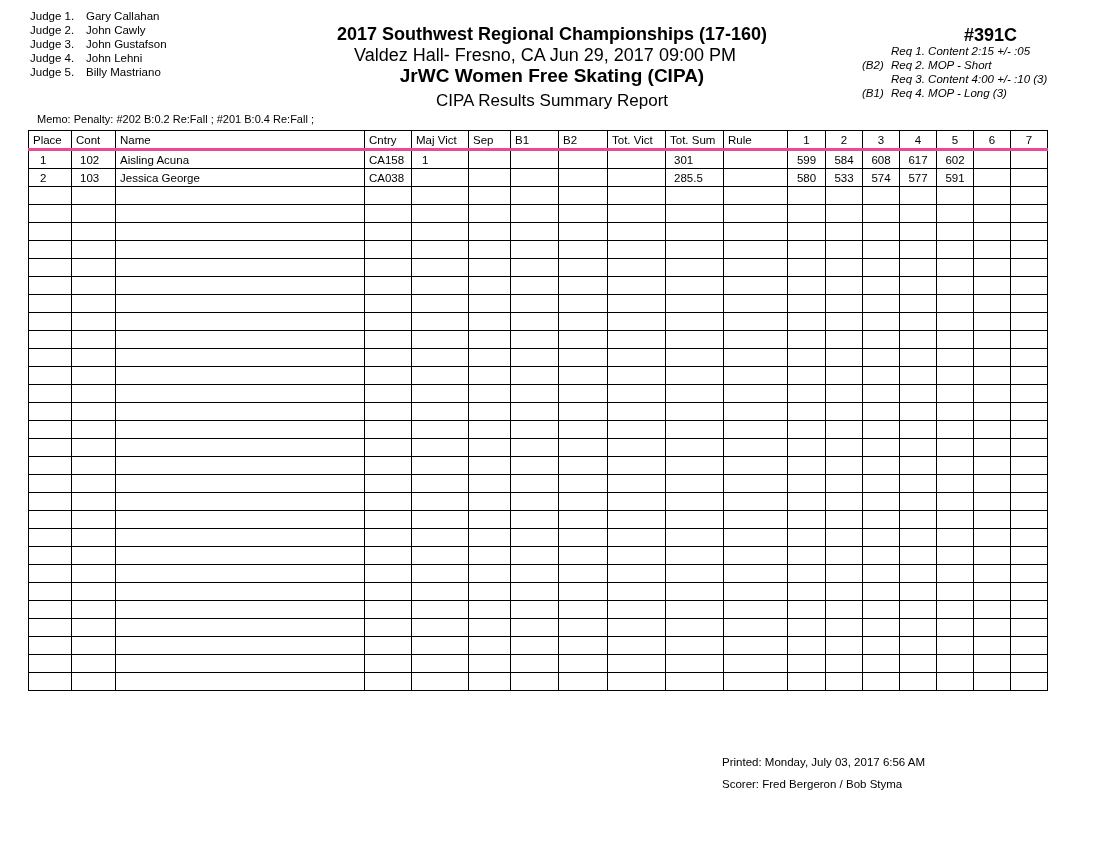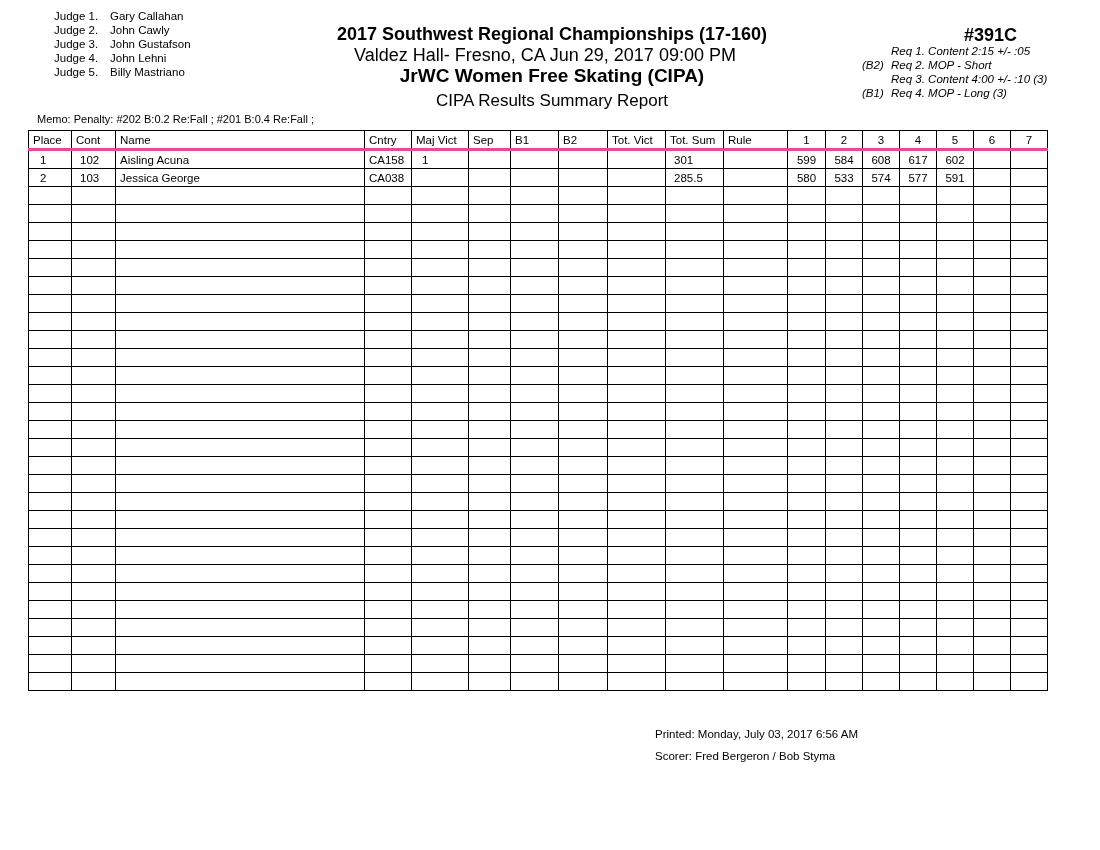--- a/index.html
+++ b/index.html
@@ -1,37 +1,37 @@
 <!DOCTYPE html>
 <html><head>
 <meta charset="utf-8">
 <style>
   html, body { margin:0; padding:0; background:#fff; }
   body { width:1100px; height:850px; position:relative; overflow:hidden;
          font-family:"Liberation Sans", sans-serif; color:#000; }
   .abs { position:absolute; white-space:nowrap; }
   .judges { left:30px; top:9px; font-size:11.5px; line-height:14px; }
-  .judges .jl { display:flex;margin-left:24px; }
+  .judges .jl { display:flex; }
   .judges .jn { width:56px; }
   .title1 { left:0; width:1104px; text-align:center; top:24px; font-size:18px; font-weight:bold; }
   .title2 { left:0; width:1090px; text-align:center; top:45px; font-size:18px; }
   .title3 { left:0; width:1104px; text-align:center; top:65px; font-size:19px; font-weight:bold; }
   .title4 { left:0; width:1104px; text-align:center; top:91px; font-size:17px; }
   .evno { left:964px; top:25px; font-size:18px; font-weight:bold; }
   .reqs { left:862px; top:44px; font-size:11.5px; line-height:14px;font-style:italic; }
   .reqs .rl { display:flex; }
   .reqs .rp { width:29px; }
   .memo { left:37px; top:113px; font-size:11px; }
   table.res { position:absolute; left:28px; top:130px; border-collapse:collapse; table-layout:fixed;
               font-size:11.5px; }
   table.res td, table.res th { border:1.5px solid #000; height:17px; padding:0 0 0 4px;
               overflow:hidden; white-space:nowrap; font-weight:normal; text-align:left; }
   table.res thead th { border-bottom:3px solid #ec4899; }
   table.res td.c, table.res th.c { text-align:center; padding:0; }
-  .foot { left:655px; font-size:11.5px; }
+  .foot { left:722px; font-size:11.5px;margin-top:28px; }
 </style>
 </head>
 <body>
 
 <div class="abs judges">
   <div class="jl">
       <span class="jn">Judge  1.</span>
       <span>Gary Callahan</span>
     </div>
   <div class="jl">

